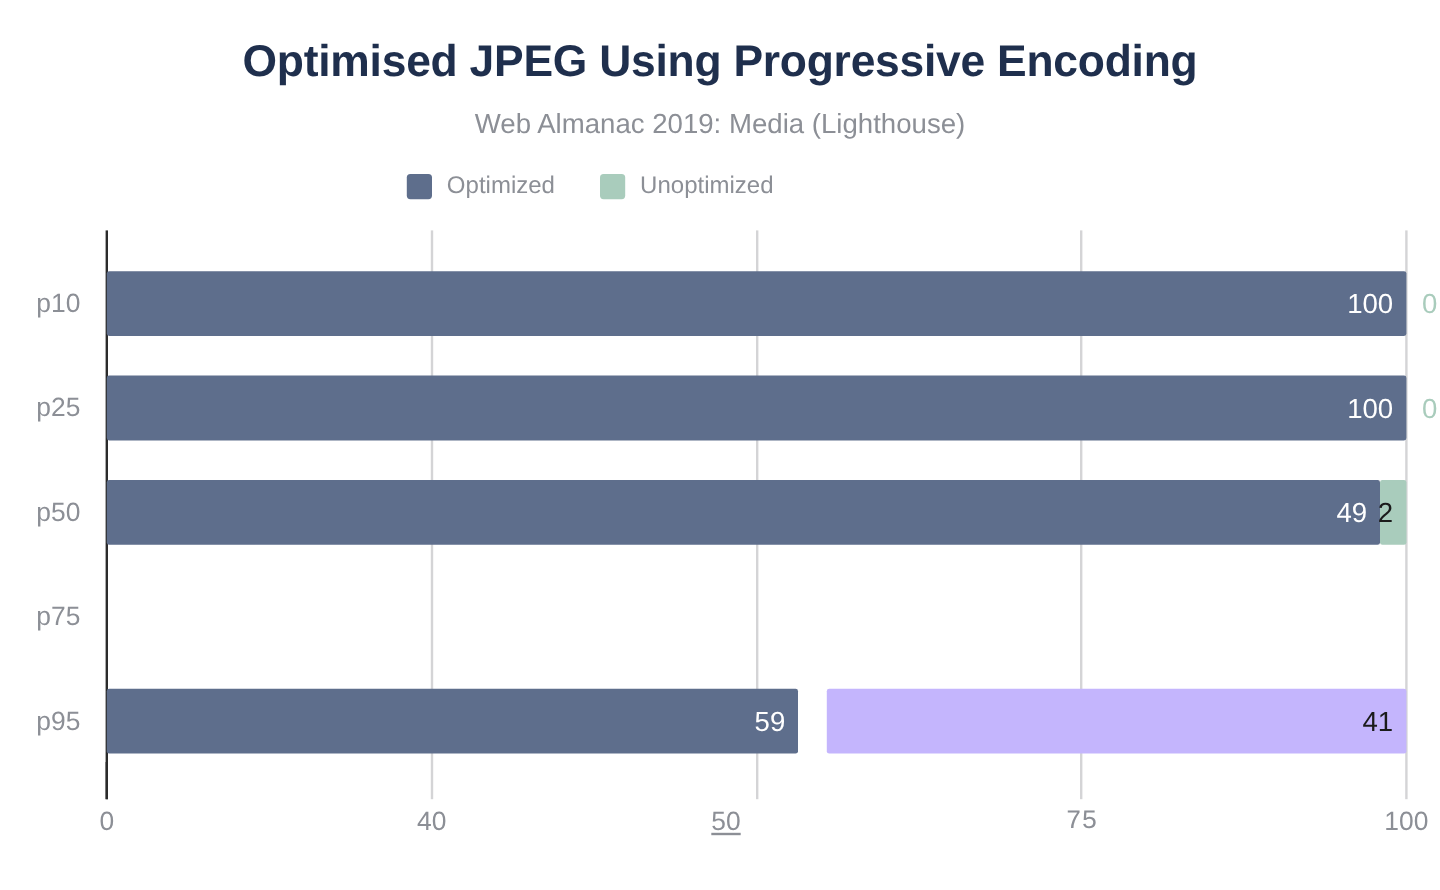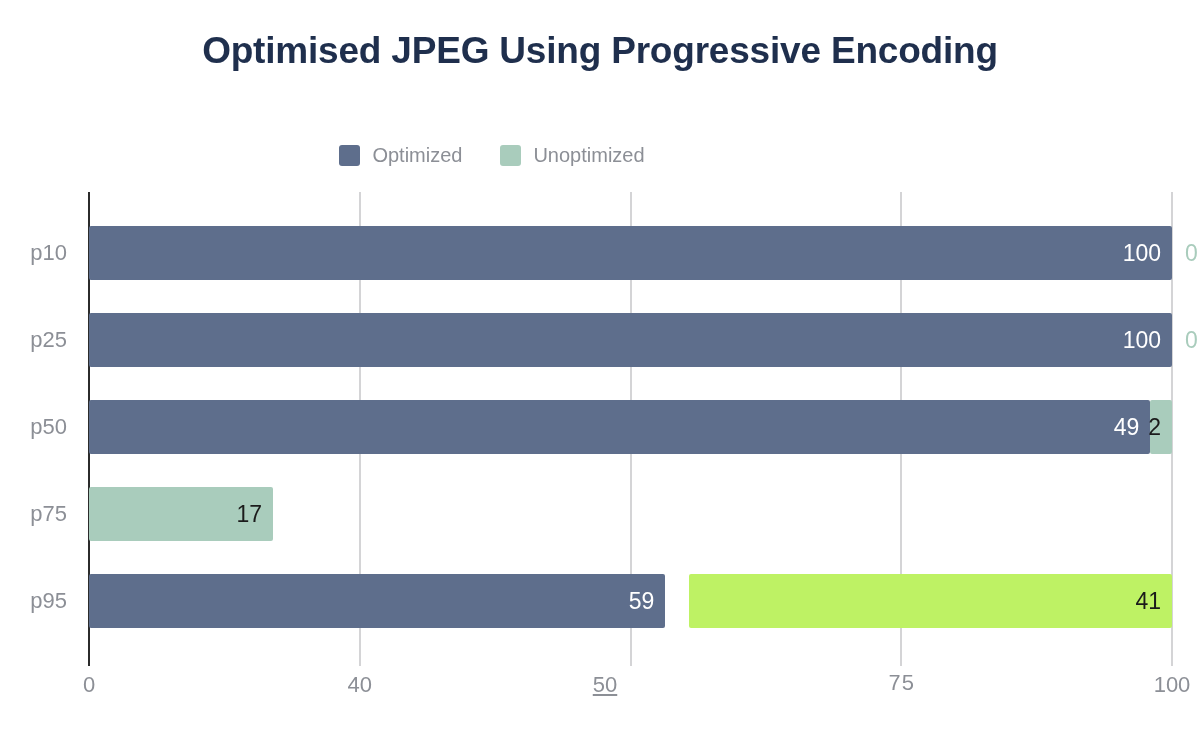--- a/index.html
+++ b/index.html
@@ -167,20 +167,21 @@
     white-space: nowrap;
   }
 </style>
 </head>
 <body>
 
 <div id="chart-root">
 
   <div class="chart-title">Optimised JPEG Using Progressive Encoding</div>
 
+  <div class="chart-subtitle">Web Almanac 2019: Media (Lighthouse)</div>
 
   <div class="legend">
     <div class="legend-item">
       <span class="legend-swatch" style="background: rgb(94, 110, 140);"></span>
       <span class="legend-label">Optimized</span>
     </div>
     <div class="legend-item">
       <span class="legend-swatch" style="background: rgb(169, 204, 188);"></span>
       <span class="legend-label">Unoptimized</span>
     </div>
@@ -217,29 +218,26 @@
       </div>
       <div class="bar-row" style="top: 208px;">
         <div class="bar-seg optimized" style="width: 1061.34px; background: rgb(94, 110, 140);">
           <span class="bar-value on-blue">49</span>
         </div>
         <div class="bar-seg unoptimized" style="width: 21.66px; background: rgb(169, 204, 188);">
           <span class="bar-value on-green">2</span>
         </div>
       </div>
       <div class="bar-row" style="top: 295px;">
-        <div class="bar-seg unoptimized" style="width: 184.11px; background: rgb(169, 204, 188);">
-          <span class="bar-value on-green">17</span>
-        </div>
       </div>
       <div class="bar-row" style="top: 382px; gap: 24px;">
         <div class="bar-seg optimized" style="width: 638.97px; background: rgb(94, 110, 140);">
           <span class="bar-value on-blue">59</span>
         </div>
-        <div class="bar-seg unoptimized" style="width: 535px; background: #bef264;">
+        <div class="bar-seg unoptimized" style="width: 535px; background: #c4b5fd;">
           <span class="bar-value on-green">41</span>
         </div>
       </div>
     </div>
 
   <div id="axis-labels">
       <div class="x-tick-label" style="left: 89px;">0</div>
       <div class="x-tick-label" style="left: 359.75px;">40</div>
       <div class="x-tick-label" style="left: 605px; text-decoration: underline;">50</div>
       <div class="x-tick-label" style="left: 901.25px; font-family: Liberation Mono, monospace;">75</div>

